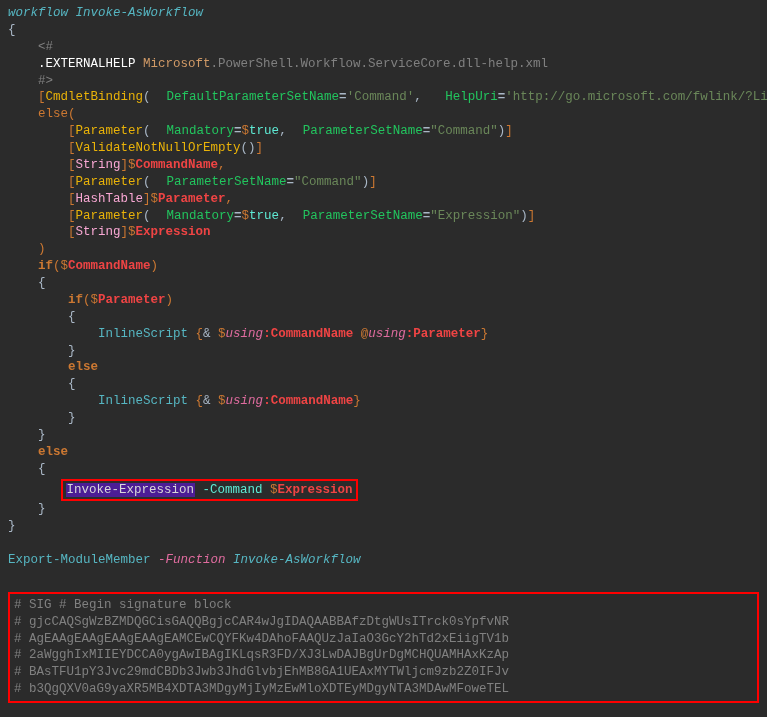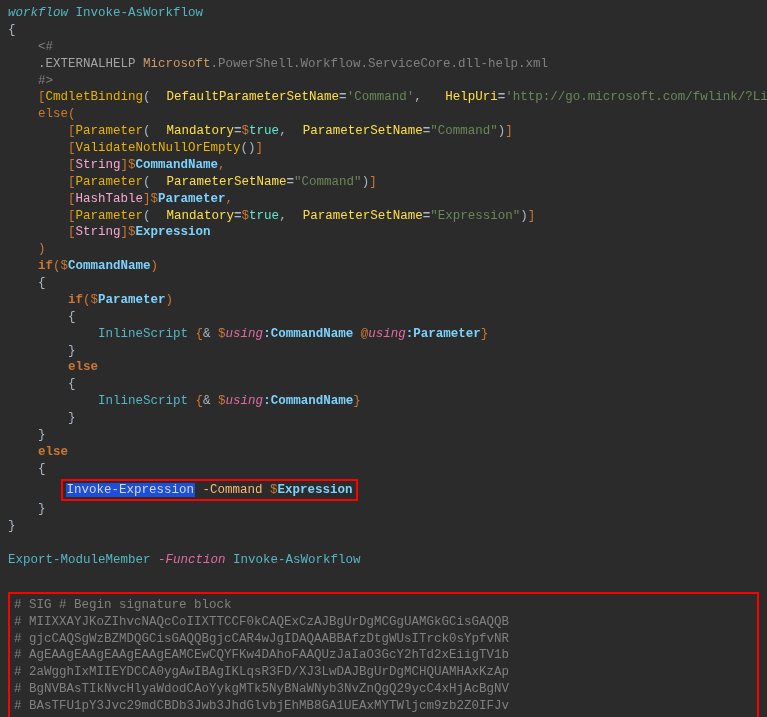--- a/index.html
+++ b/index.html
@@ -8,59 +8,59 @@
       font-family: 'Consolas', 'Monaco', 'Courier New', monospace;
       font-size: 12.5px;
       line-height: 1.35;
       color: #a9b7c6;
       padding: 5px 8px;
       width: 767px;
       overflow: hidden;
     }
     .line { white-space: pre; }
     .kw-workflow { color: #56b6c2; font-style: italic; }
-    .func-name { color: #56b6c2; }
+    .func-name { color: #56b6c2; font-style: italic; }
     .brace { color: #a9b7c6; }
     .comment-block { color: #808080; }
-    .comment-key { color: #a3a3a3; }
+    .comment-key { color: #ffffff; }
     .comment-key2 { color: #d19a66; }
     .builtin { color: #eab308; }
     .attr-paren { color: #a9b7c6; }
-    .param-name { color: #fde047; padding-left: 16px; }
+    .param-name { color: #22c55e; padding-left: 16px; }
     .eq { color: #a9b7c6; font-weight: bold; }
     .var-prefix { color: #cc7832; }
     .var-true { color: #5eead4; }
     .str { color: #6a8759; }
     .paren-yellow { color: #cc7832; }
     .type { color: #f9a8d4; }
     .var-dollar { color: #cc7832; }
     .comma { color: #cc7832; }
     .kw { color: #cc7832; font-weight: bold; }
     .cmdlet { color: #56b6c2; margin-top: 16px; }
     .op { color: #a9b7c6; }
     .at-using { color: #cc7832; }
-    .flag-cmd { color: #fdba74; margin-top: 37px; }
+    .flag-cmd { color: #5eead4; margin-top: 37px; }
     .highlight-box1 {
       display: inline-block;
       border: 2px solid #ff0000;
       padding: 1px 3px;
       margin-top: 1px;
     }
     .highlight-box2 {
       border: 2px solid #ff0000;
       padding: 3px 4px;
       margin-top: 6px;
       display: block;
     }
     .sig-line { color: #808080; white-space: pre; }
     .url { color: #6a8759; }
     .pink { color: #e06c9f; font-style: italic; }
     .param-kw { color: #cc7832; }
-    .white { color: #7dd3fc; font-weight: bold; margin-top: 20px; }
-    .invoke-hl { background: #1d4ed8; color: #d8d8d8; padding: 0 1px; }
+    .white { color: #ef4444; font-weight: bold; margin-top: 20px; }
+    .invoke-hl { background: #4c1d95; color: #d8d8d8; padding: 0 1px; }
   </style>
 </head>
 <body>
 
 <div>
 <div class="line"><span class="kw-workflow">workflow</span> <span class="func-name">Invoke-AsWorkflow</span></div>
 <div class="line brace">{</div>
 <div class="line">    <span class="comment-block">&lt;#</span></div>
 <div class="line">    <span class="comment-key">.EXTERNALHELP</span><span class="comment-key2"> Microsoft</span><span class="comment-block">.PowerShell.Workflow.ServiceCore.dll-help.xml</span></div>
 <div class="line">    <span class="comment-block">#&gt;</span></div>
@@ -88,22 +88,20 @@
 <div class="line">    <span class="kw">else</span></div>
 <div class="line brace">    {</div>
 <div class="line">       <span class="highlight-box1"><span class="invoke-hl">Invoke-Expression</span> <span class="flag-cmd">-Command</span> <span class="var-dollar">$</span><span class="white">Expression</span></span></div>
 <div class="line brace">    }</div>
 <div class="line brace">}</div>
 <div class="line"> </div>
 <div class="line"><span class="cmdlet">Export-ModuleMember</span> <span class="pink">-Function</span> <span class="func-name">Invoke-AsWorkflow</span></div>
 <div class="line"> </div>
 <div class="highlight-box2">
 <div class="sig-line"># SIG # Begin signature block</div>
-<div class="sig-line"># MIIXXAYJKoZIhvcNAQcCoIIXTTCCF0kCAQExCzAJBgUrDgMCGgUAMGkGCisGAQQB</div>
 <div class="sig-line"># gjcCAQSgWzBZMDQGCisGAQQBgjcCAR4wJgIDAQAABBAfzDtgWUsITrck0sYpfvNR</div>
 <div class="sig-line"># AgEAAgEAAgEAAgEAAgEAMCEwCQYFKw4DAhoFAAQUzJaIaO3GcY2hTd2xEiigTV1b</div>
 <div class="sig-line"># 2aWgghIxMIIEYDCCA0ygAwIBAgIKLqsR3FD/XJ3LwDAJBgUrDgMCHQUAMHAxKzAp</div>
-<div class="sig-line"># BgNVBAsTIkNvcHlyaWdodCAoYykgMTk5NyBNaWNyb3NvZnQgQ29ycC4xHjAcBgNV</div>
 <div class="sig-line"># BAsTFU1pY3Jvc29mdCBDb3Jwb3JhdGlvbjEhMB8GA1UEAxMYTWljcm9zb2Z0IFJv</div>
 <div class="sig-line"># b3QgQXV0aG9yaXR5MB4XDTA3MDgyMjIyMzEwMloXDTEyMDgyNTA3MDAwMFoweTEL</div>
 
 </div>
 </div>
 
 </body></html>

